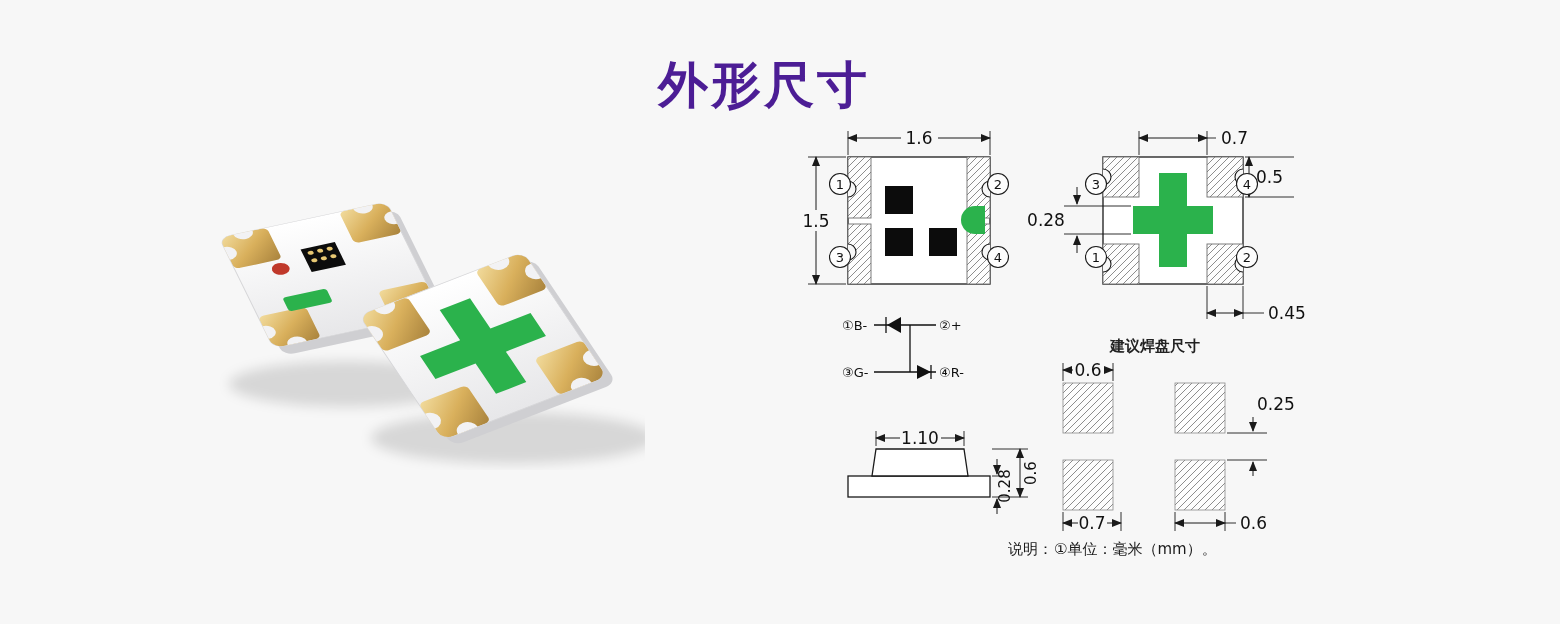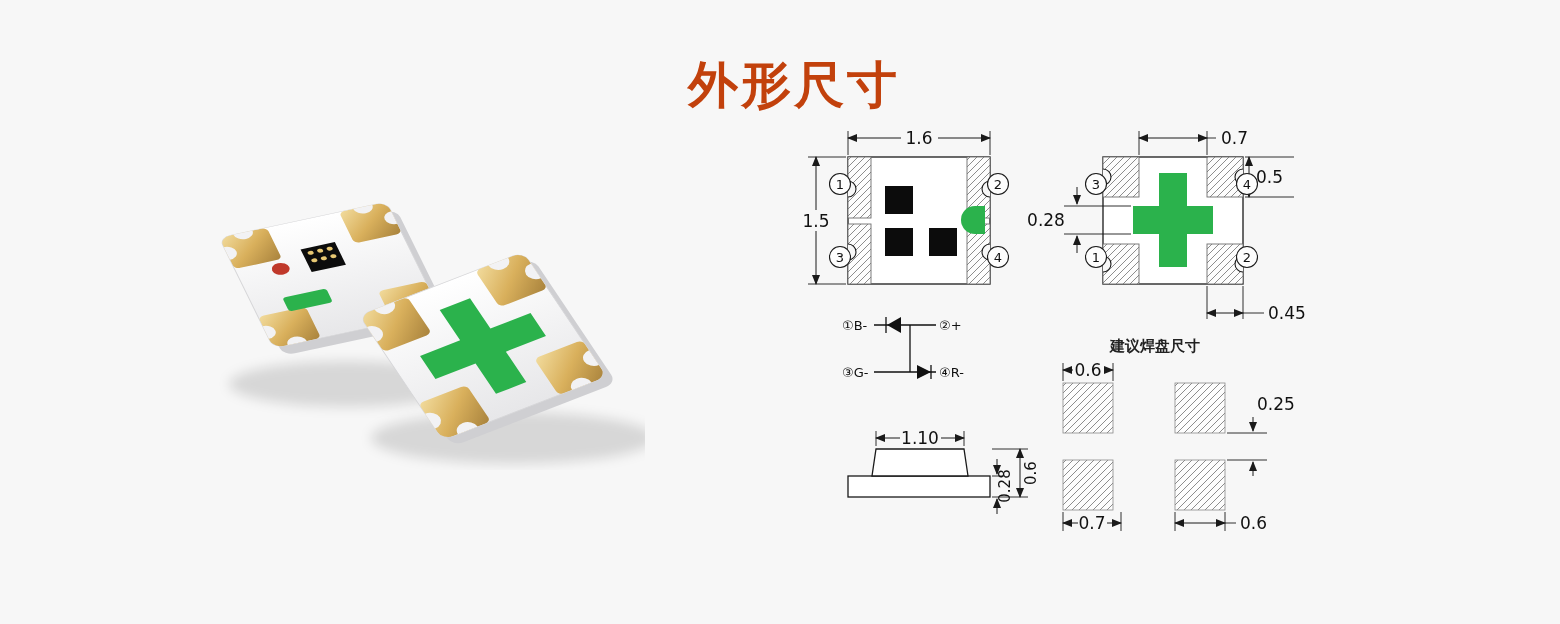--- a/index.html
+++ b/index.html
@@ -10,22 +10,22 @@
   }
   *{margin:0;padding:0;box-sizing:border-box;}
   html,body{width:1560px;height:624px;}
   body{
     background:var(--background);
     font-family:"DejaVu Sans","Liberation Sans",sans-serif;
     position:relative;overflow:hidden;
   }
   .page{position:absolute;inset:0;background:var(--background);}
   .title{
-    position:absolute;left:688px;top:52px;
-    font-size:50px;font-weight:700;color:#c2410c;letter-spacing:3px;
+    position:absolute;left:658px;top:52px;
+    font-size:50px;font-weight:700;color:#4c1d95;letter-spacing:3px;
     font-family:"DejaVu Sans","Liberation Sans",sans-serif;
   }
   .product-visual{position:absolute;left:215px;top:178px;width:430px;height:292px;}
   .drawings{position:absolute;left:800px;top:115px;width:560px;height:485px;}
   .notes{
     position:absolute;left:1008px;top:537px;
     font-size:15px;color:#1a1a1a;line-height:25px;
   }
   .note-row{display:flex;}
   .note-label{display:inline-block;min-width:46px;}
@@ -329,17 +329,21 @@
         <text x="1092" y="529" text-anchor="middle" class="num">0.7</text>
         <line x1="1175" y1="523" x2="1225" y2="523" class="dim-line"></line>
         <line x1="1225" y1="523" x2="1236" y2="523" class="ext"></line>
         <text x="1240" y="529" class="num">0.6</text>
       </g>
     </g>
   </svg>
 
   <div class="notes">
     <div class="note-row">
+      <span class="note-label">说明：</span>
+      <span>①单位：毫米（mm）。</span>
+    </div>
+    <div class="note-row">
       <span class="note-label"></span>
     </div>
   </div>
 
 </div>
 
 </body></html>

